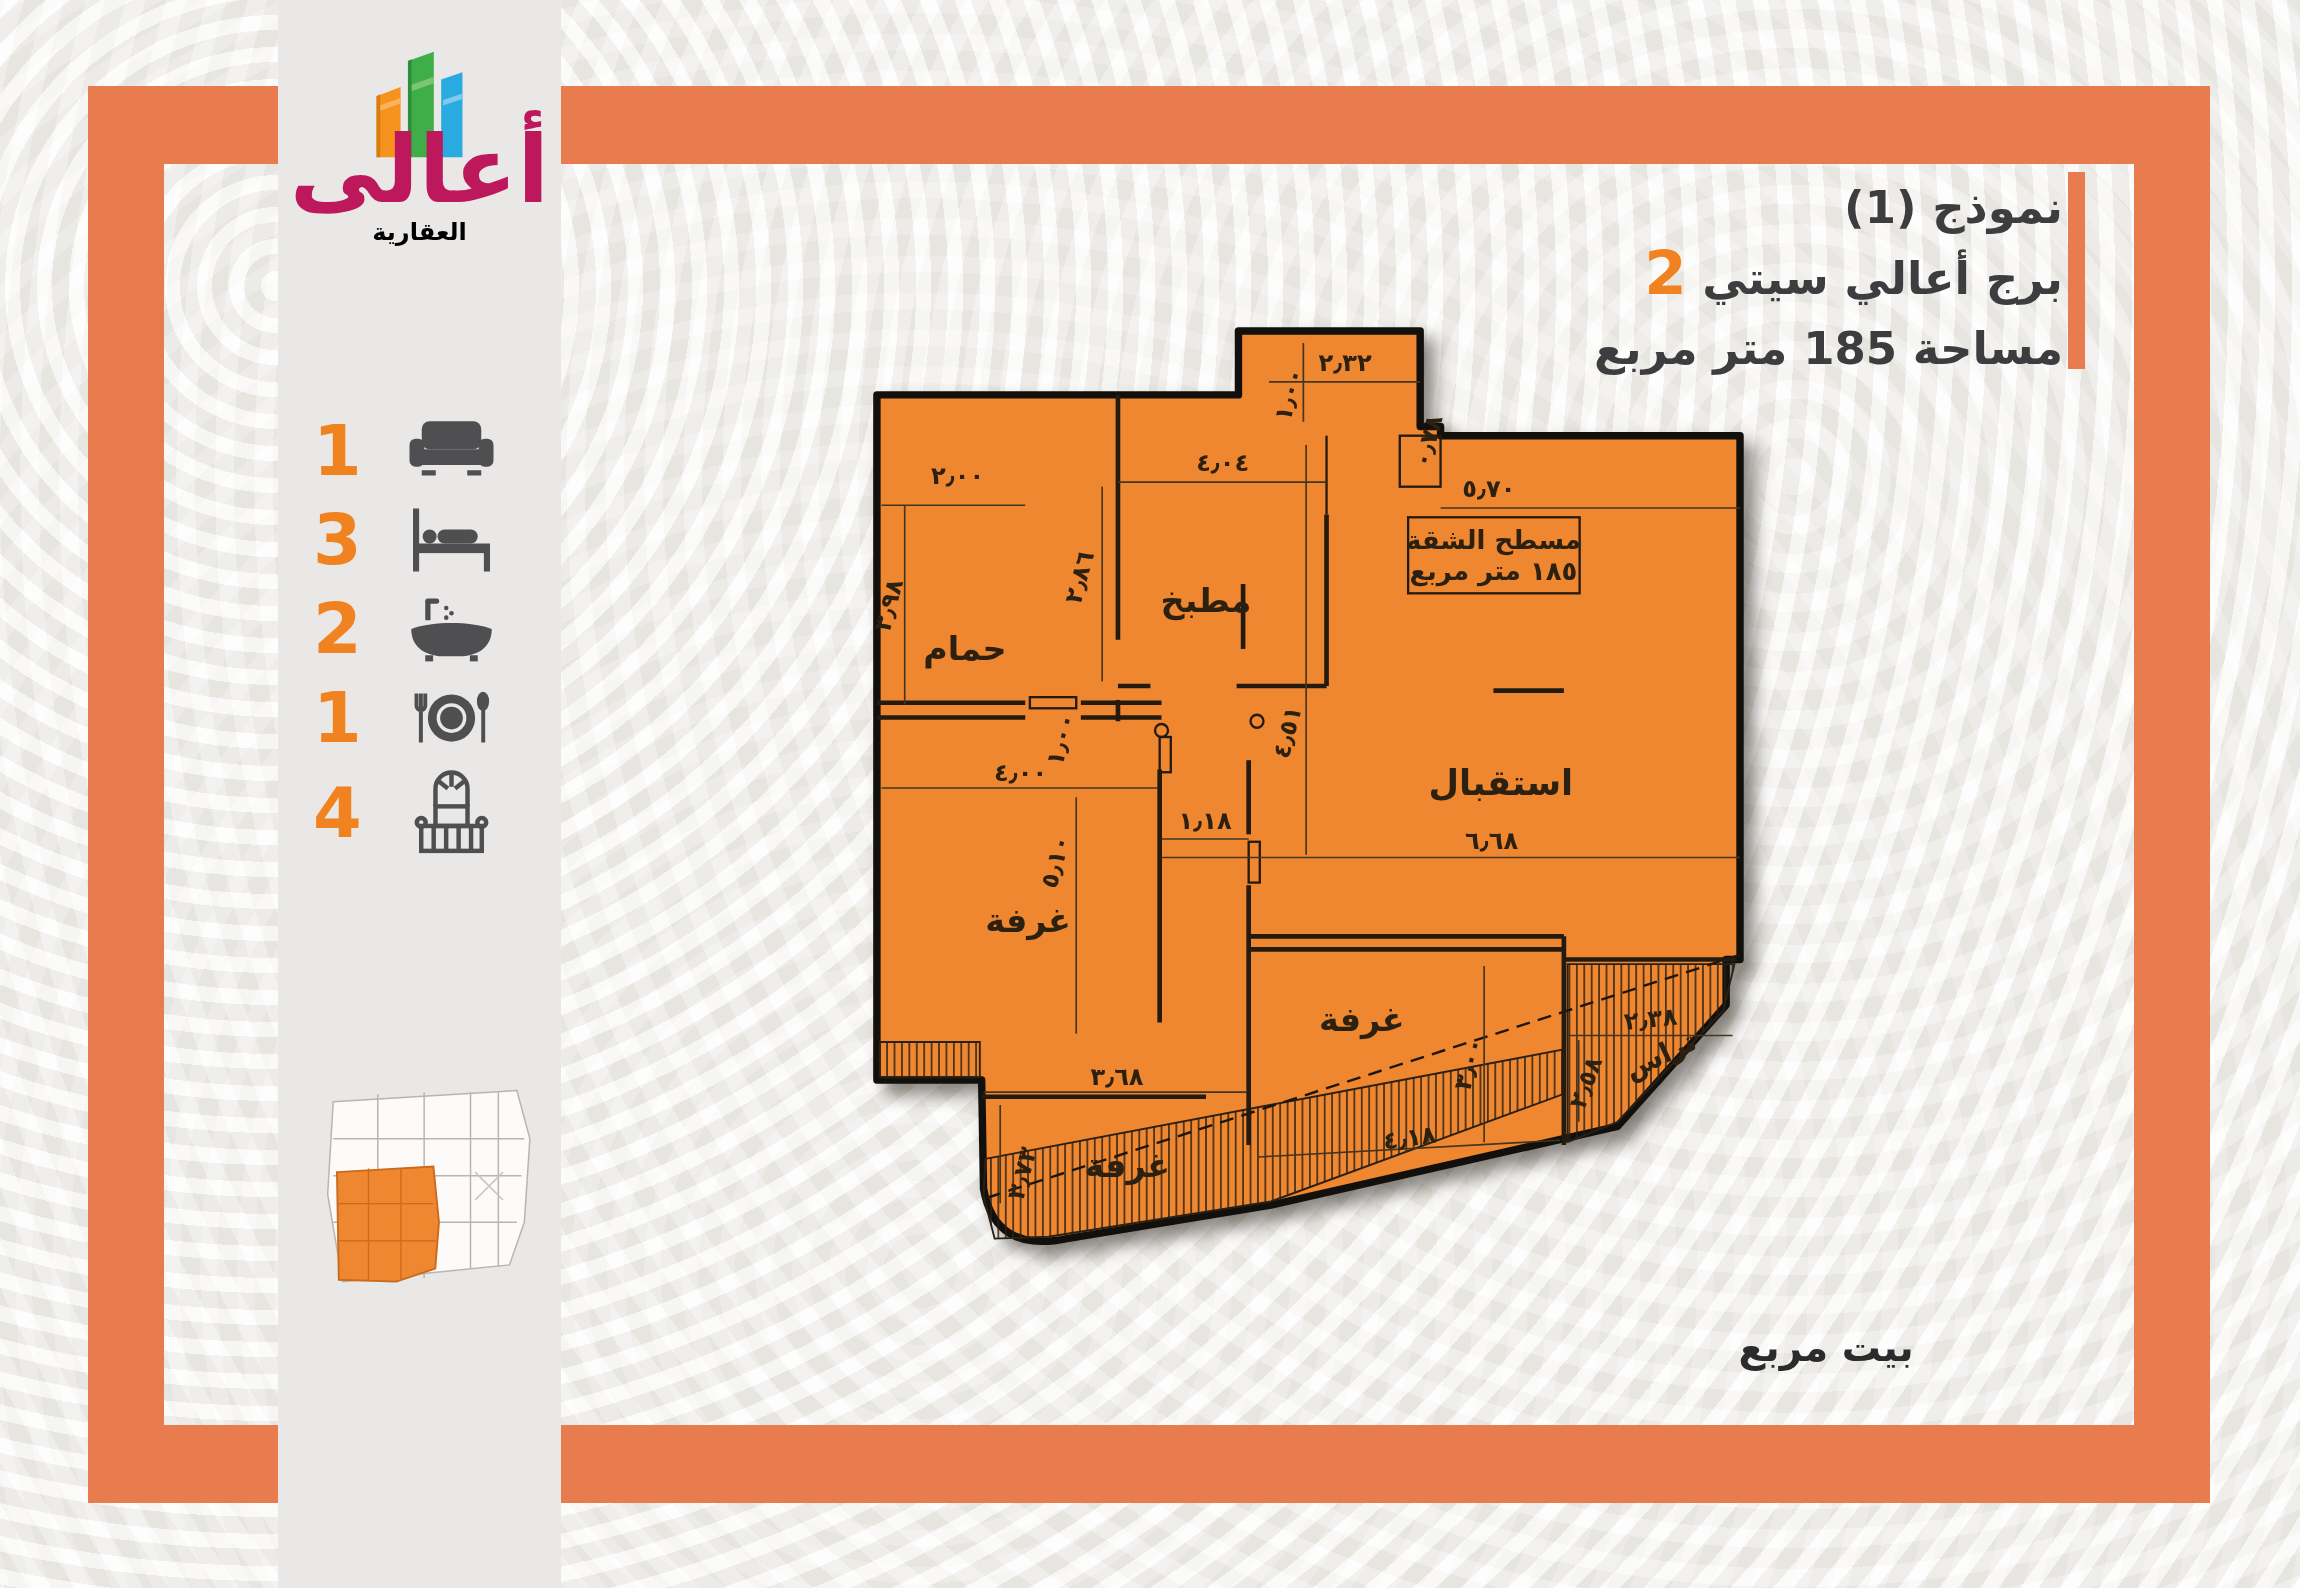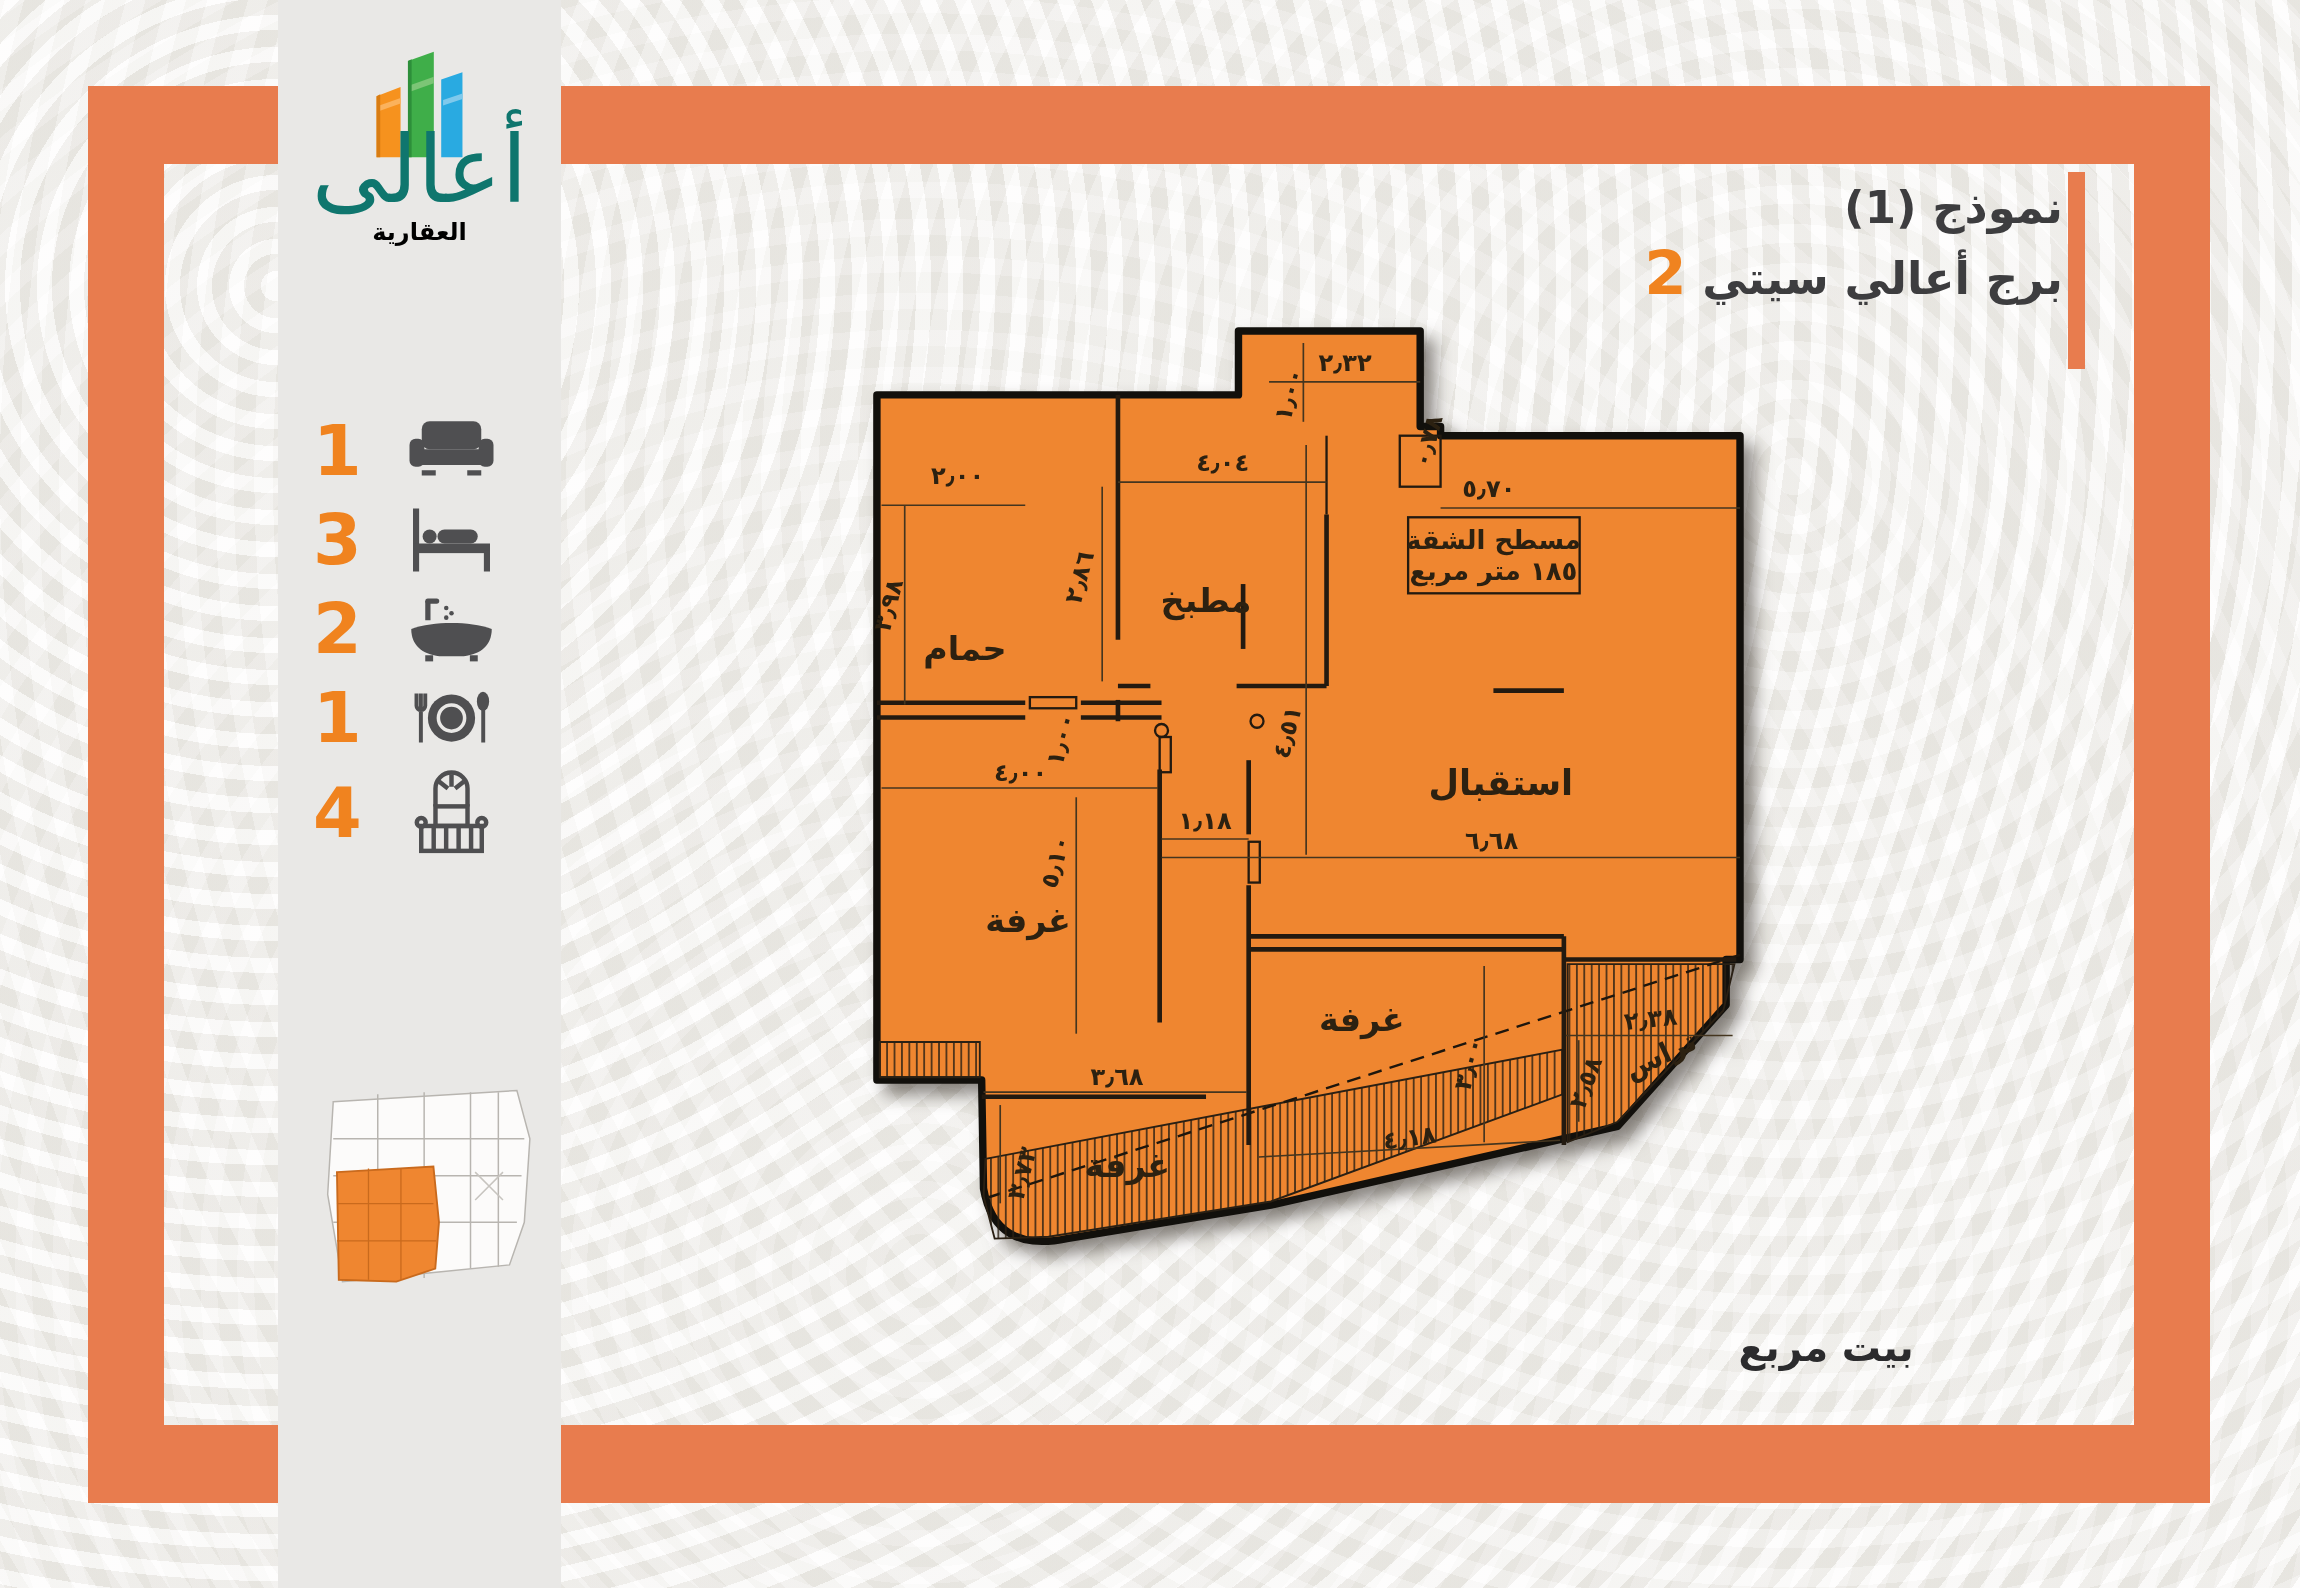--- a/index.html
+++ b/index.html
@@ -15,21 +15,21 @@
   .frame{position:absolute;background:#e87c4e;z-index:1;}
   .frame.top{left:88px;top:86px;width:2122px;height:78px;}
   .frame.bottom{left:88px;top:1425px;width:2122px;height:78px;}
   .frame.left{left:88px;top:86px;width:76px;height:1416px;}
   .frame.right{left:2134px;top:86px;width:76px;height:1416px;}
 
   .band{position:absolute;left:278px;top:0;width:283px;height:1589px;background:#e9e8e6;z-index:2;}
 
   .logo{position:absolute;left:0;top:48px;width:283px;text-align:center;z-index:3;}
   .logo .bars{display:block;margin:0 auto;}
-  .logo .name{font-size:93px;font-weight:normal;color:#0f766e;line-height:83px;margin-top:-32px;direction:rtl;}
+  .logo .name{font-size:93px;font-weight:bold;color:#be185d;line-height:83px;margin-top:-32px;direction:rtl;}
   .logo .sub{font-size:24px;font-weight:bold;color:#000000;letter-spacing:7.4px;margin-top:5.6px;direction:rtl;}
 
   .amenities{position:absolute;left:20.4px;top:406px;width:250px;z-index:3;}
   .amen-row{display:flex;align-items:center;height:89px;}
   .amen-count{width:78px;text-align:center;font-size:70px;font-weight:bold;color:#f0831f;line-height:78px;}
   .amen-icon{width:102px;margin-left:24px;display:flex;align-items:center;justify-content:center;}
 
   .thumb{position:absolute;left:7.4px;top:1083px;z-index:3;}
 
   .headline{position:absolute;top:177px;right:237px;width:705px;text-align:right;direction:rtl;z-index:4;color:#3d3d3f;}
@@ -153,20 +153,21 @@
   </svg>
 </div>
 
 <div class="accent-bar"></div>
 <div class="headline">
   <div class="l1">نموذج (1)</div>
   <div class="l2">
     <span>برج أعالي سيتي</span>
     <span class="num">2</span>
   </div>
+  <div class="l3">مساحة 185 متر مربع</div>
 </div>
 
 <div class="plan-wrap">
 <svg width="890" height="946" viewBox="930 340 960 1020">
   <defs>
     <pattern id="hatch" width="8" height="8" patternUnits="userSpaceOnUse">
       <path d="M4 0 V8" stroke="#2a2014" stroke-width="1.6"></path>
     </pattern>
   </defs>
 

